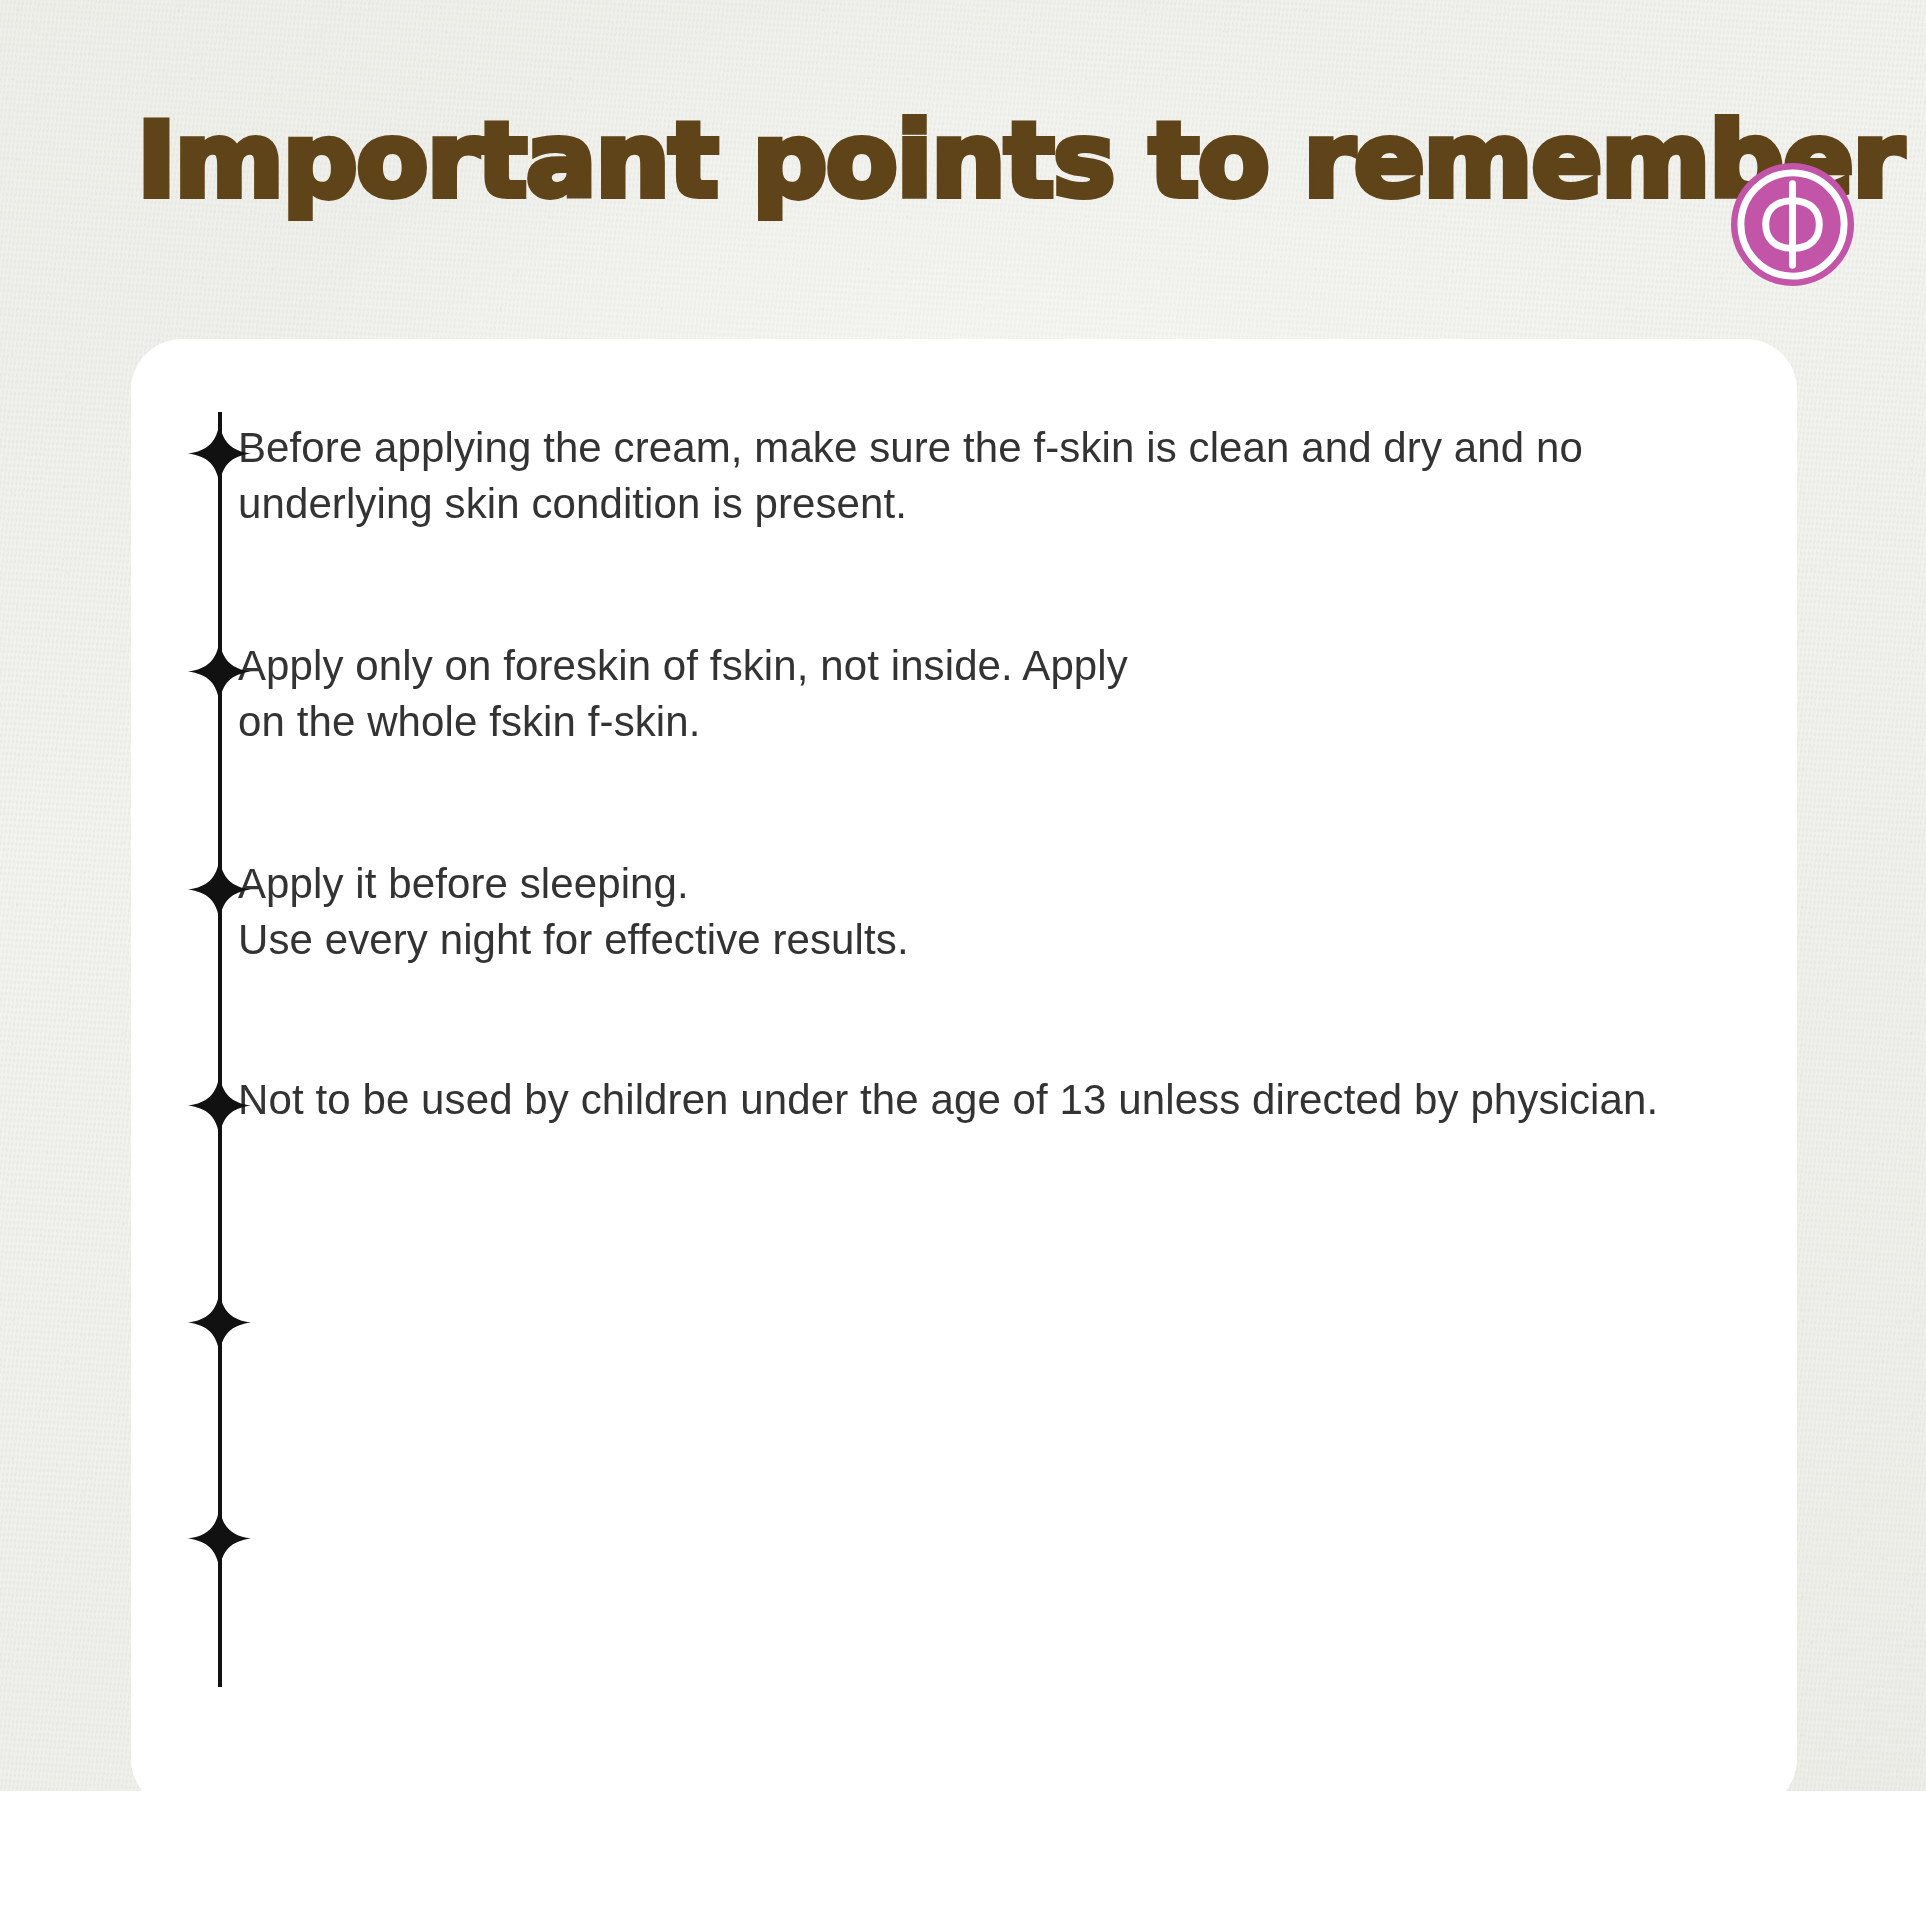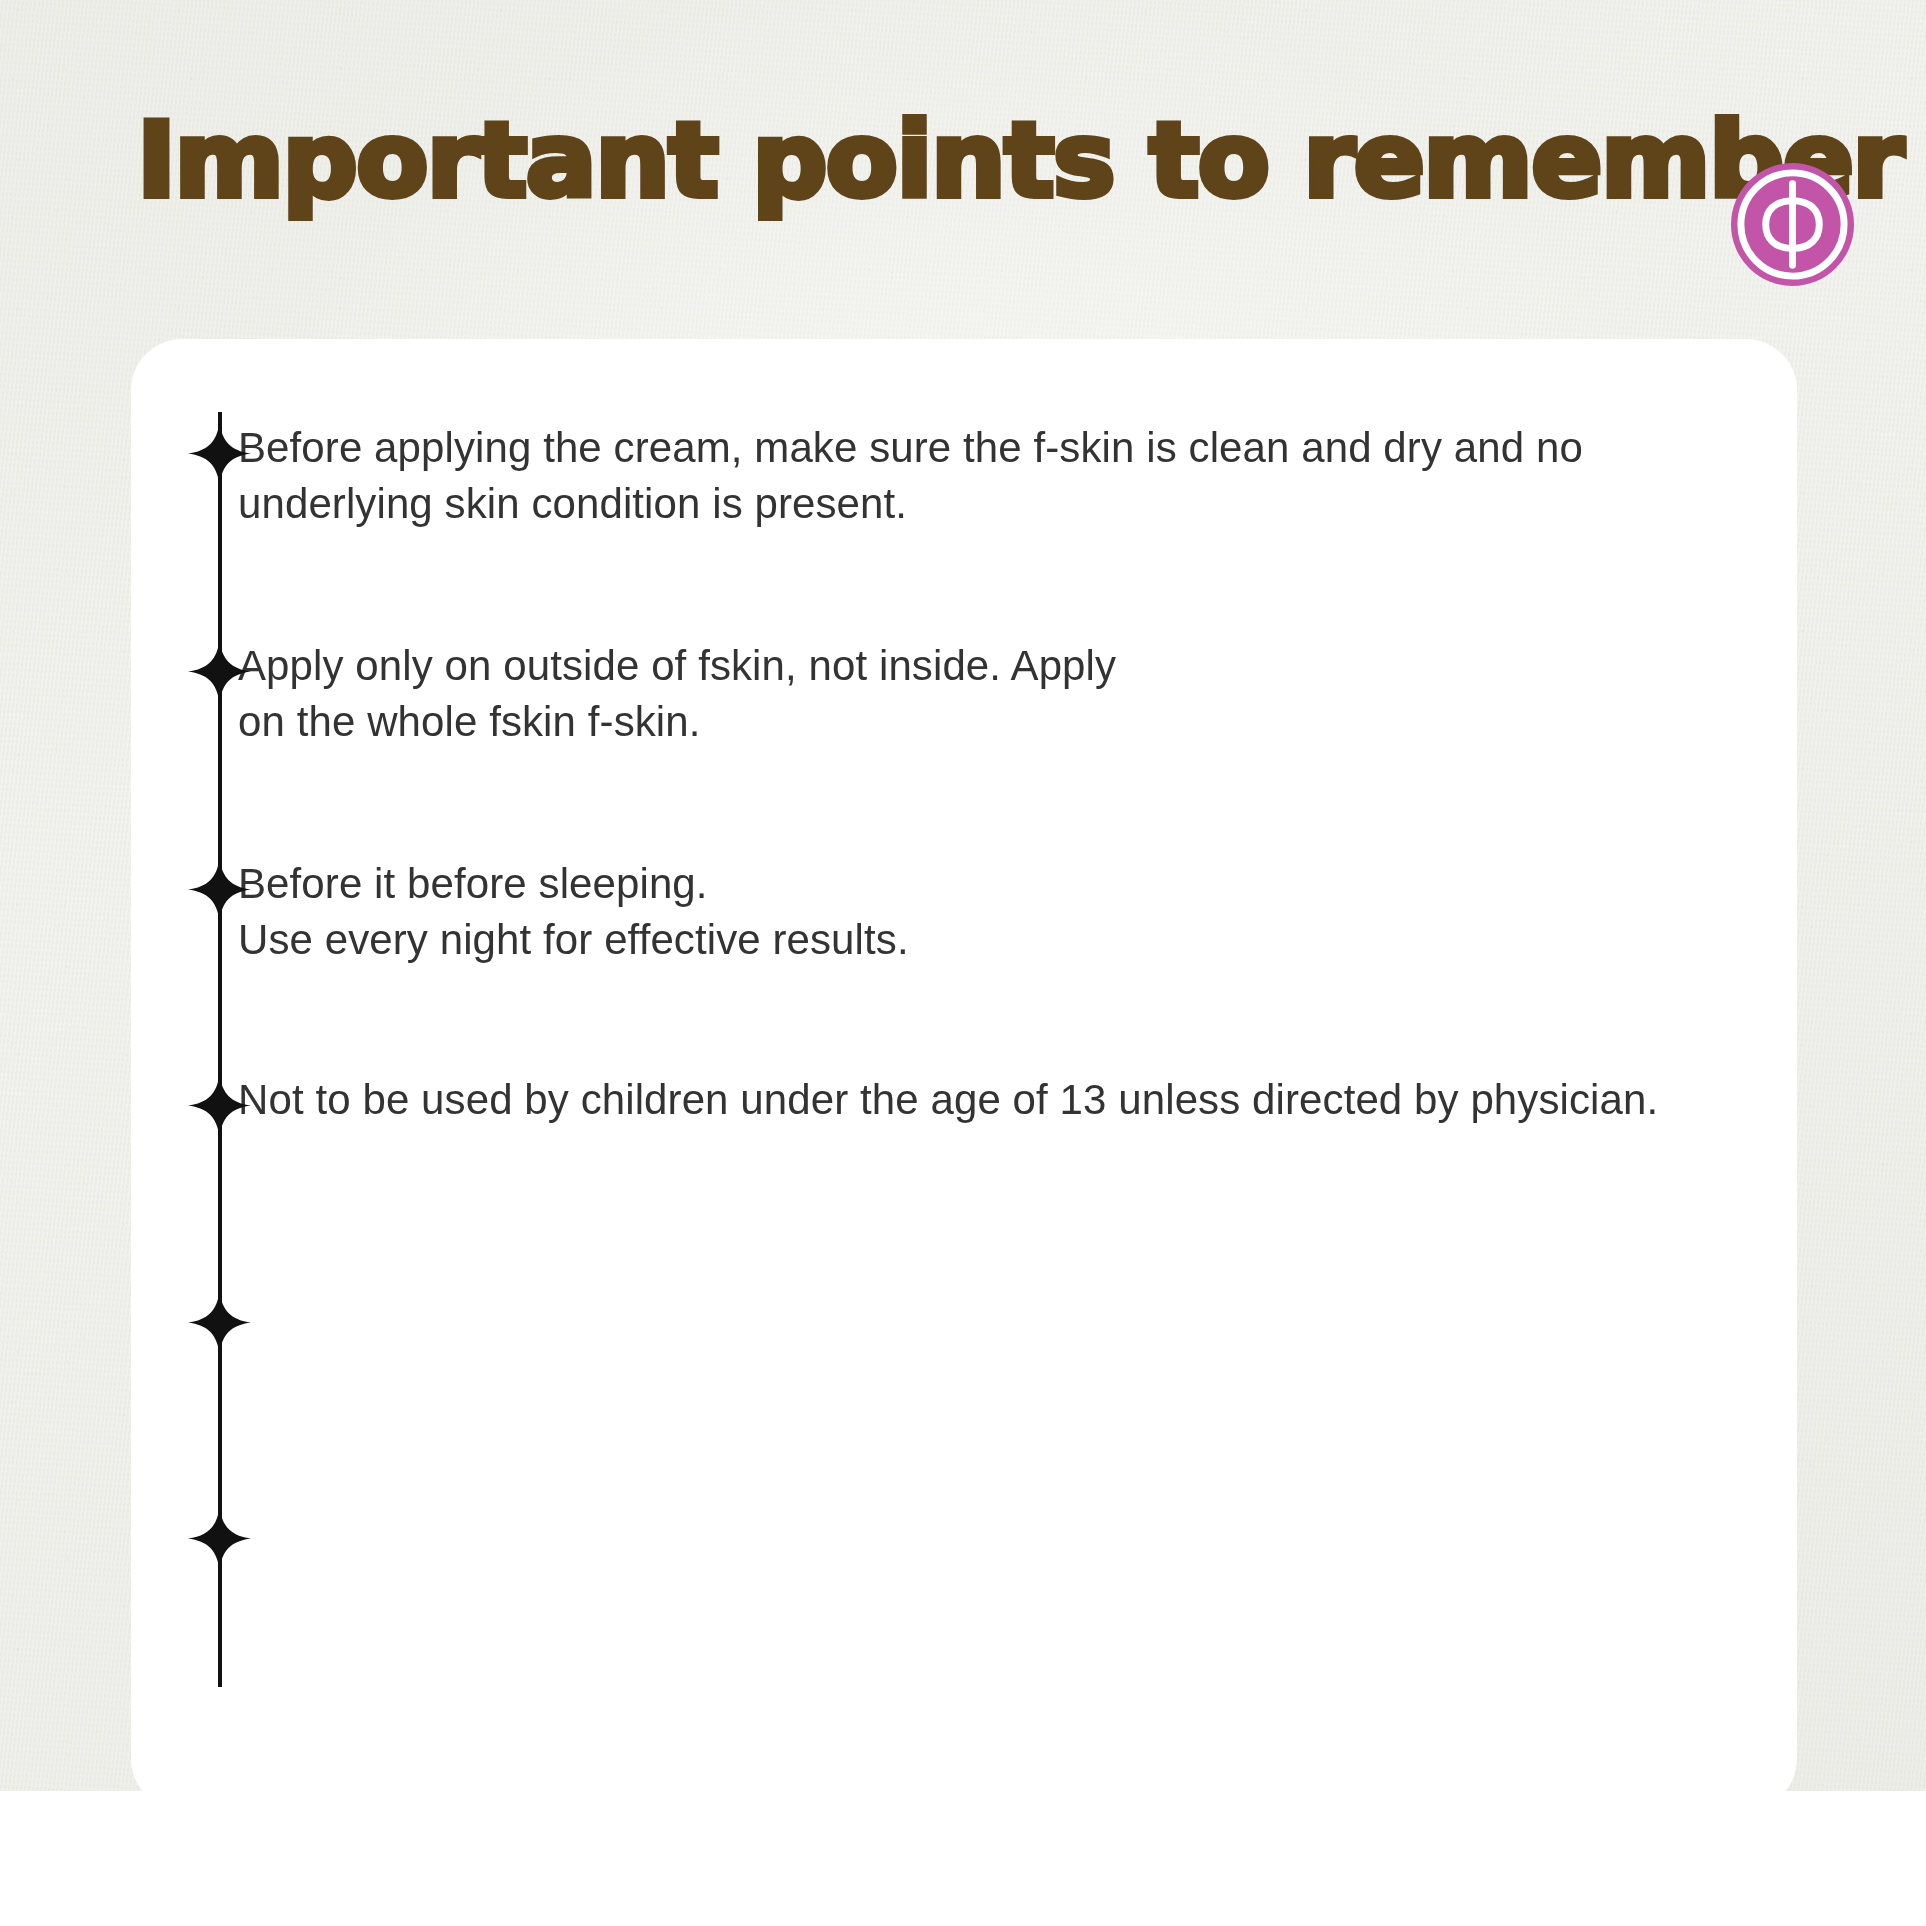--- a/index.html
+++ b/index.html
@@ -198,33 +198,33 @@
         </div>
       </div>
 
       <div class="point p1">
         <span class="marker">
           <svg viewBox="0 0 68 68" xmlns="http://www.w3.org/2000/svg">
             <path d="M34 2 C36.5 22 46 31.5 66 34 C46 36.5 36.5 46 34 66 C31.5 46 22 36.5 2 34 C22 31.5 31.5 22 34 2 Z" fill="#111111"></path>
           </svg>
         </span>
         <div class="point-text">
-          <span>Apply only on outside of fskin, not inside. Apply</span><br>
+          <span>Apply only on foreskin of fskin, not inside. Apply</span><br>
           <span>on the whole fskin f-skin.</span>
         </div>
       </div>
 
       <div class="point p2">
         <span class="marker">
           <svg viewBox="0 0 68 68" xmlns="http://www.w3.org/2000/svg">
             <path d="M34 2 C36.5 22 46 31.5 66 34 C46 36.5 36.5 46 34 66 C31.5 46 22 36.5 2 34 C22 31.5 31.5 22 34 2 Z" fill="#111111"></path>
           </svg>
         </span>
         <div class="point-text">
-          <span>Before it before sleeping.</span><br>
+          <span>Apply it before sleeping.</span><br>
           <span>Use every night for effective results.</span>
         </div>
       </div>
 
       <div class="point p3">
         <span class="marker">
           <svg viewBox="0 0 68 68" xmlns="http://www.w3.org/2000/svg">
             <path d="M34 2 C36.5 22 46 31.5 66 34 C46 36.5 36.5 46 34 66 C31.5 46 22 36.5 2 34 C22 31.5 31.5 22 34 2 Z" fill="#111111"></path>
           </svg>
         </span>

